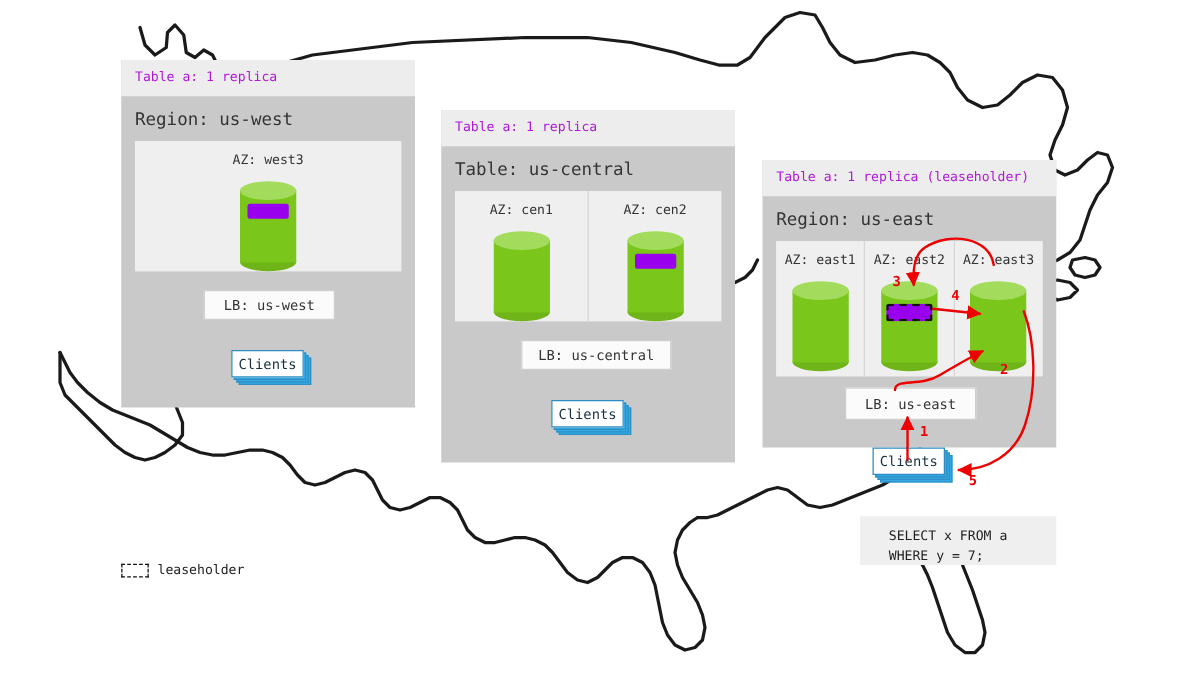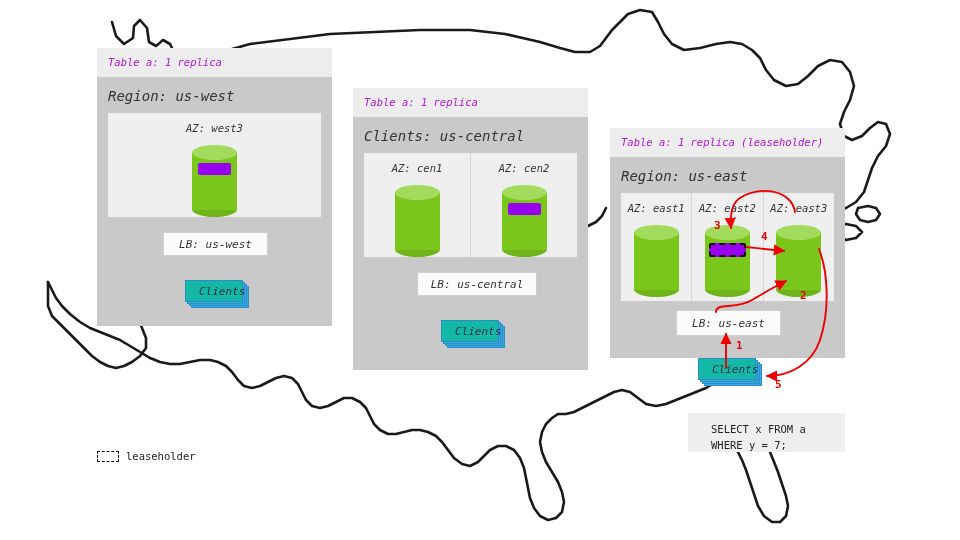--- a/index.html
+++ b/index.html
@@ -5,21 +5,21 @@
   html,body{margin:0;padding:0;}
   body{
     width:960px;height:540px;overflow:hidden;position:relative;background:#ffffff;
     font-family:"DejaVu Sans Mono","Liberation Mono",monospace;
   }
   #stage{position:absolute;left:0;top:0;width:960px;height:540px;}
 
   .map-layer{position:absolute;left:0;top:0;width:960px;height:540px;pointer-events:none;}
 
   
-  .region{position:absolute;background:#c9c9c9;box-sizing:border-box;font-style:italic;}
+  .region{position:absolute;background:#c9c9c9;box-sizing:border-box;}
   .region-header{
     background:#ededed;color:#b118d8;
     font-size:10.5px;line-height:1;
     padding:9px 0 9px 11px;
     letter-spacing:0px;
     white-space:nowrap;
   }
   .region-title{
     color:#333333;font-size:14px;
     padding:11px 0 9px 11px;white-space:nowrap;
@@ -62,24 +62,24 @@
     font-size:11px;color:#333;white-space:nowrap;
   }
 
   
   .clients{position:absolute;}
   .clients .sheet{
     position:absolute;background:#34a9e4;border:1px solid #2e8fc4;
     box-sizing:border-box;
   }
   .clients .front{
-    position:absolute;left:0;top:0;background:#14b8a6;
+    position:absolute;left:0;top:0;background:#ffffff;
     border:1px solid #2d8cc2;box-sizing:border-box;
-    display:flex;align-items:center;justify-content:flex-start;
-    font-size:11px;color:#16303f;white-space:nowrap;padding-left:13px;
+    display:flex;align-items:center;justify-content:center;
+    font-size:11px;color:#16303f;white-space:nowrap;
   }
 
   
   .sqlbox{
     position:absolute;background:#efefef;
     font-size:10.5px;color:#222;line-height:1.55;
     padding:8px 23px;white-space:pre;box-sizing:border-box;
   }
 
   
@@ -196,21 +196,21 @@
       <div class="sheet" style="left:4px;top:4px;width:58px;height:22px;"></div>
       <div class="sheet" style="left:2px;top:2px;width:58px;height:22px;"></div>
       <div class="front" style="width:58px;height:22px;">
         <span>Clients</span>
       </div>
     </div>
   </div>
 
   <div class="region" style="left:353px;top:88px;width:235px;height:282px;">
     <div class="region-header">Table a: 1 replica</div>
-    <div class="region-title">Clients: us-central</div>
+    <div class="region-title">Table: us-central</div>
 
     <div class="az-row" style="height:104px;">
       <div class="az">
         <div class="az-label">AZ: cen1</div>
         <div class="cyl" style="width:45px;height:72px;">
           <div class="bot"></div>
           <div class="body"></div>
           <div class="top"></div>
         </div>
       </div>

